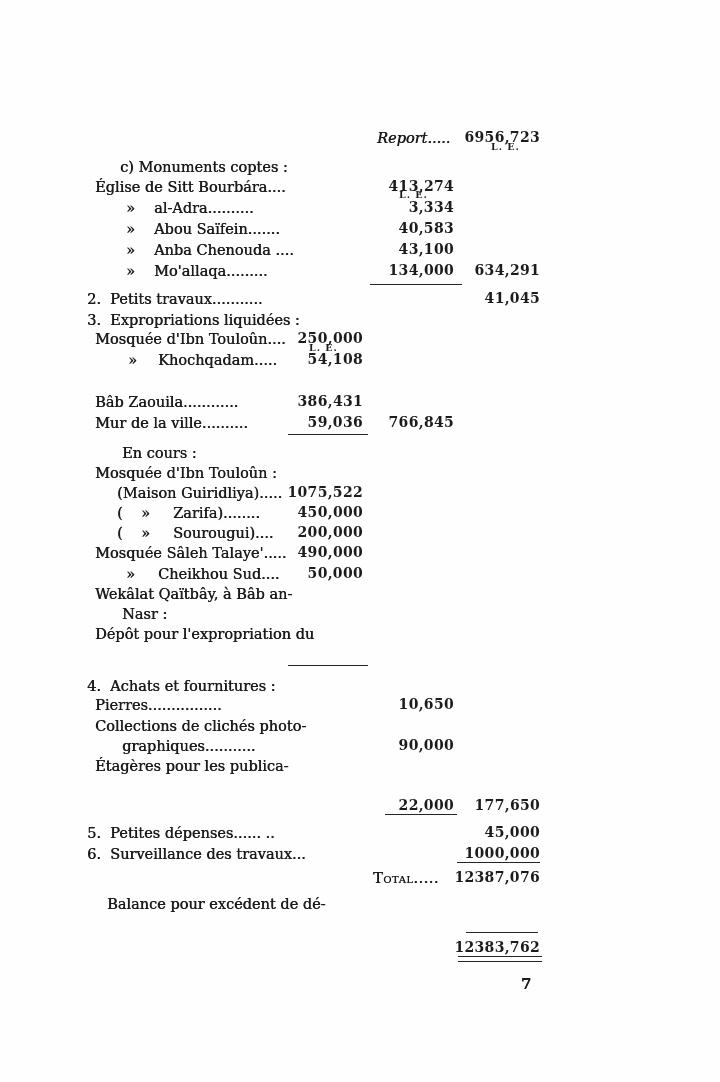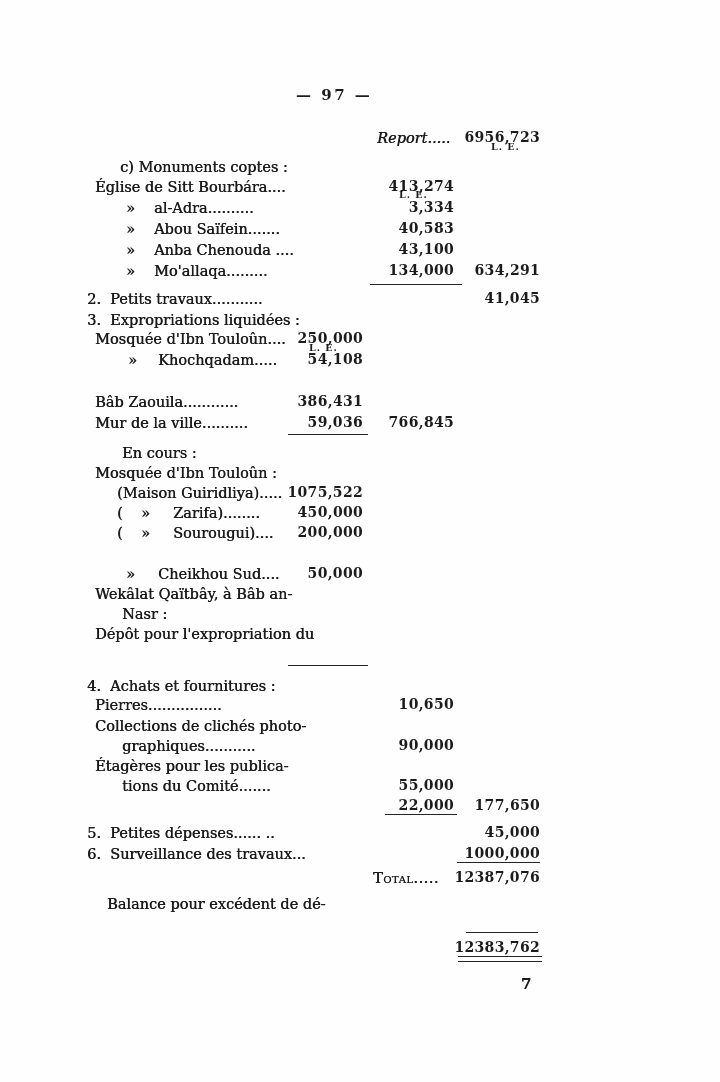--- a/index.html
+++ b/index.html
@@ -24,23 +24,20 @@
   .sc{font-variant:small-caps;letter-spacing:0.5px;}
   .pgnum{font-weight:bold;font-size:15px;letter-spacing:2.5px;text-shadow:none;}
   .rule{position:absolute;height:0;border-top:1.7px solid #242424;}
   .drule{position:absolute;height:4px;border-top:1.8px solid #242424;border-bottom:1.8px solid #242424;}
 </style>
 </head>
 <body>
 
 <div class="page">
 
-  <div class="line" style="top:86px">
-    <span class="lbl pgnum" style="left:296px">— 97 —</span>
-  </div>
 
   <div class="line" style="top:110px">
     <span class="lbl cur" style="left:491px">L. E.</span>
   </div>
   <div class="line" style="top:129px">
     <span class="lbl it" style="left:377px">Report.....</span>
     <span class="amt colC">6956,723</span>
   </div>
 
   <div class="line" style="top:158px">
@@ -112,20 +109,24 @@
     <span class="amt colA">1075,522</span>
   </div>
   <div class="line" style="top:504px">
     <span class="lbl" style="left:117px">(    »     Zarifa)........</span>
     <span class="amt colA">450,000</span>
   </div>
   <div class="line" style="top:524px">
     <span class="lbl" style="left:117px">(    »     Sourougui)....</span>
     <span class="amt colA">200,000</span>
   </div>
+  <div class="line" style="top:544px">
+    <span class="lbl" style="left:95px">Mosquée Sâleh Talaye'.....</span>
+    <span class="amt colA">490,000</span>
+  </div>
   <div class="line" style="top:565px">
     <span class="lbl" style="left:126px">»</span>
     <span class="lbl" style="left:158px">Cheikhou Sud....</span>
     <span class="amt colA">50,000</span>
   </div>
   <div class="line" style="top:605px">
     <span class="lbl" style="left:122px">Nasr :</span>
   </div>
   <div class="line" style="top:585px">
     <span class="lbl" style="left:95px">Wekâlat Qaïtbây, à Bâb an-</span>
@@ -143,24 +144,20 @@
   </div>
   <div class="line" style="top:717px">
     <span class="lbl" style="left:95px">Collections de clichés photo-</span>
   </div>
   <div class="line" style="top:737px">
     <span class="lbl" style="left:122px">graphiques...........</span>
     <span class="amt colB">90,000</span>
   </div>
   <div class="line" style="top:757px">
     <span class="lbl" style="left:95px">Étagères pour les publica-</span>
-  </div>
-  <div class="line" style="top:777px">
-    <span class="lbl" style="left:122px">tions du Comité.......</span>
-    <span class="amt colB">55,000</span>
   </div>
   <div class="line" style="top:797px">
     <span class="amt colB">22,000</span>
     <span class="amt colC">177,650</span>
   </div>
 
   <div class="line" style="top:824px">
     <span class="lbl" style="left:87px">5.  Petites dépenses...... ..</span>
     <span class="amt colC">45,000</span>
   </div>

